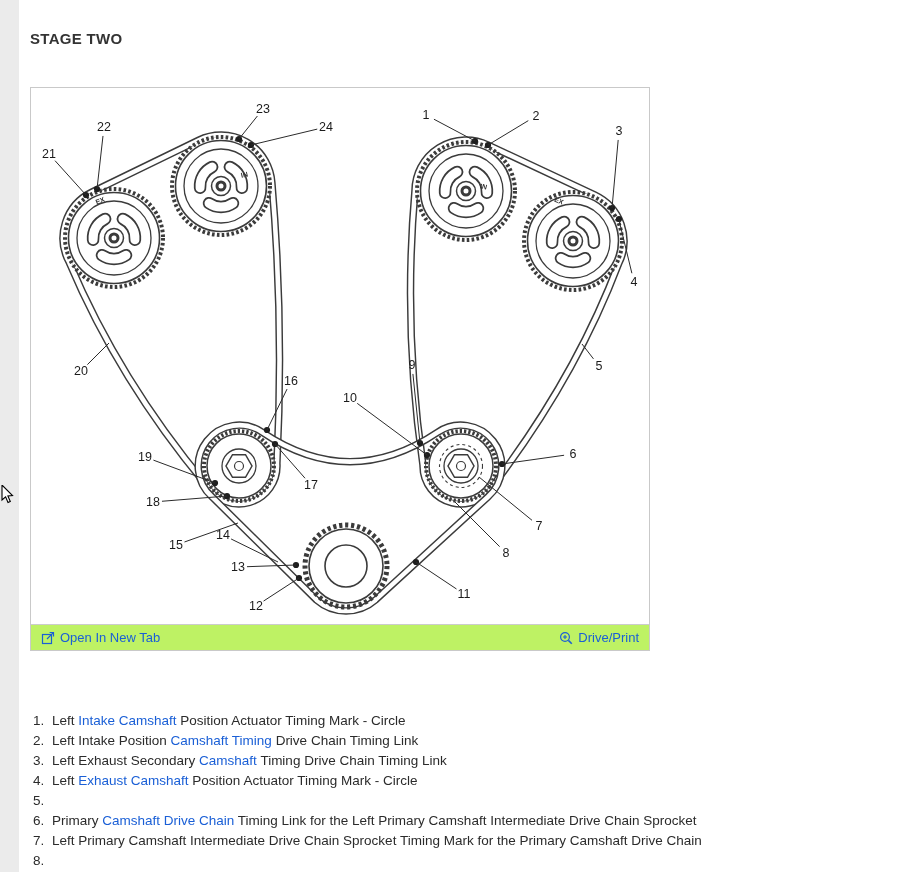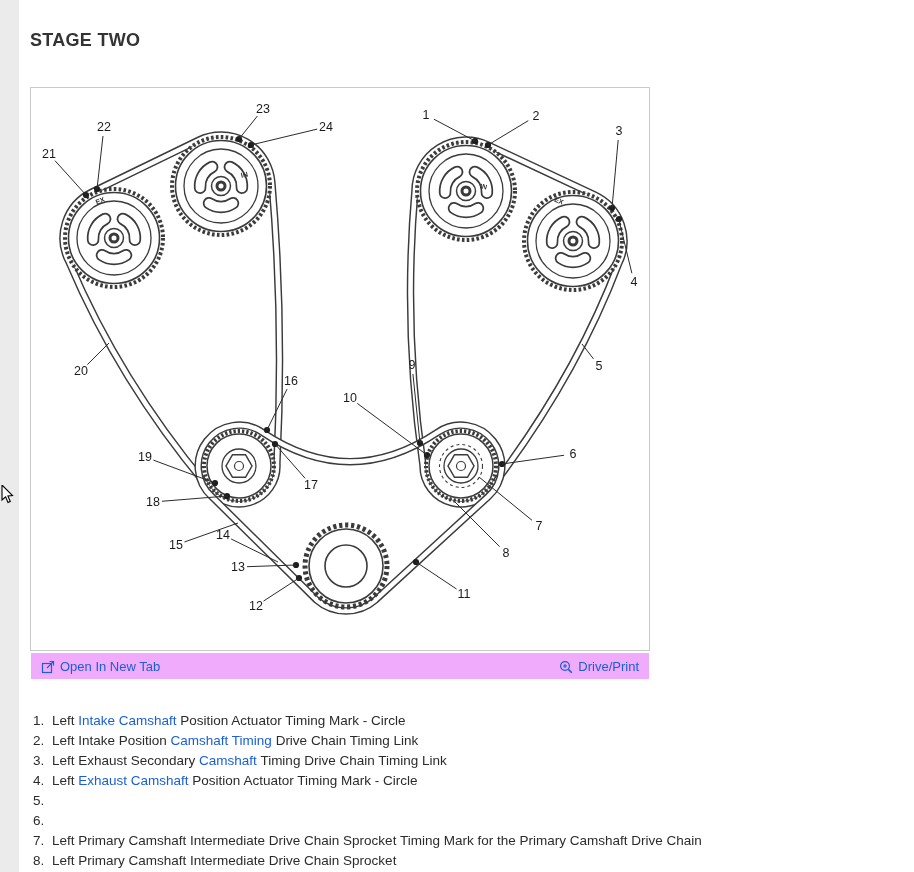--- a/index.html
+++ b/index.html
@@ -2,32 +2,32 @@
 <html style="--link: #1a5fd6; --diagram-line: #3b3b3b;"><head>
 <meta charset="utf-8">
 <style>
   html,body{margin:0;padding:0;}
   body{
     width:914px;height:872px;position:relative;background:#fff;overflow:hidden;
     font-family:"Liberation Sans",sans-serif;color:#222;
   }
   .left-rail{position:absolute;left:0;top:0;width:19px;height:872px;background:#ebebeb;}
   .page-title{
-    position:absolute;left:30px;top:30px;font-size:18px;font-weight:700;
+    position:absolute;left:30px;top:30px;font-size:15px;font-weight:700;
     color:#333;letter-spacing:.3px;
   }
   .viewer-box{
     position:absolute;left:30px;top:87px;width:620px;height:564px;box-sizing:border-box;
     border:1px solid #c9c9c9;background:#fff;
   }
   svg.diagram{display:block;width:618px;height:536px;}
   .viewer-footer{
-    height:26px;border-top:1px solid #cccccc;background:#f0abfc;
+    height:26px;border-top:1px solid #cccccc;background:#bef264;
     display:flex;align-items:center;justify-content:space-between;
-    padding:0 10px;box-sizing:border-box;margin-top:29px;
+    padding:0 10px;box-sizing:border-box;
   }
   .vlink{
     display:flex;align-items:center;gap:5px;color:var(--link,#1a5fd6);
     font-size:13px;cursor:pointer;text-decoration:none;
   }
   .vlink svg{display:block;}
   
   .ch-dark{fill:none;stroke:var(--diagram-line,#3b3b3b);stroke-width:7.5;}
   .ch-light{fill:none;stroke:#fff;stroke-width:4.6;}
   .leader{stroke:#2b2b2b;stroke-width:1;}
@@ -216,26 +216,26 @@
     </div>
     <div class="legend-item">
       <span class="legend-num">4.</span>
       <span><span>Left </span><span class="legend-link">Exhaust Camshaft</span><span> Position Actuator Timing Mark - Circle</span></span>
     </div>
     <div class="legend-item">
       <span class="legend-num">5.</span>
     </div>
     <div class="legend-item">
       <span class="legend-num">6.</span>
+      <span><span>Primary </span><span class="legend-link">Camshaft Drive Chain</span><span> Timing Link for the Left Primary Camshaft Intermediate Drive Chain Sprocket</span></span>
     </div>
     <div class="legend-item">
       <span class="legend-num">7.</span>
       <span><span>Left Primary Camshaft Intermediate Drive Chain Sprocket Timing Mark for the Primary Camshaft Drive Chain</span></span>
     </div>
     <div class="legend-item">
       <span class="legend-num">8.</span>
-      <span><span>Left Primary Camshaft Intermediate Drive Chain Sprocket</span></span>
     </div>
   </div>
 
 <svg class="cursor" viewBox="0 0 14 20">
   <path d="M1 0 L1 15 L4.6 11.8 L7 17.5 L9.3 16.5 L6.9 10.9 L11.5 10.6 Z" fill="#fff" stroke="#000" stroke-width="1.1"></path>
 </svg>
 
 </body></html>

